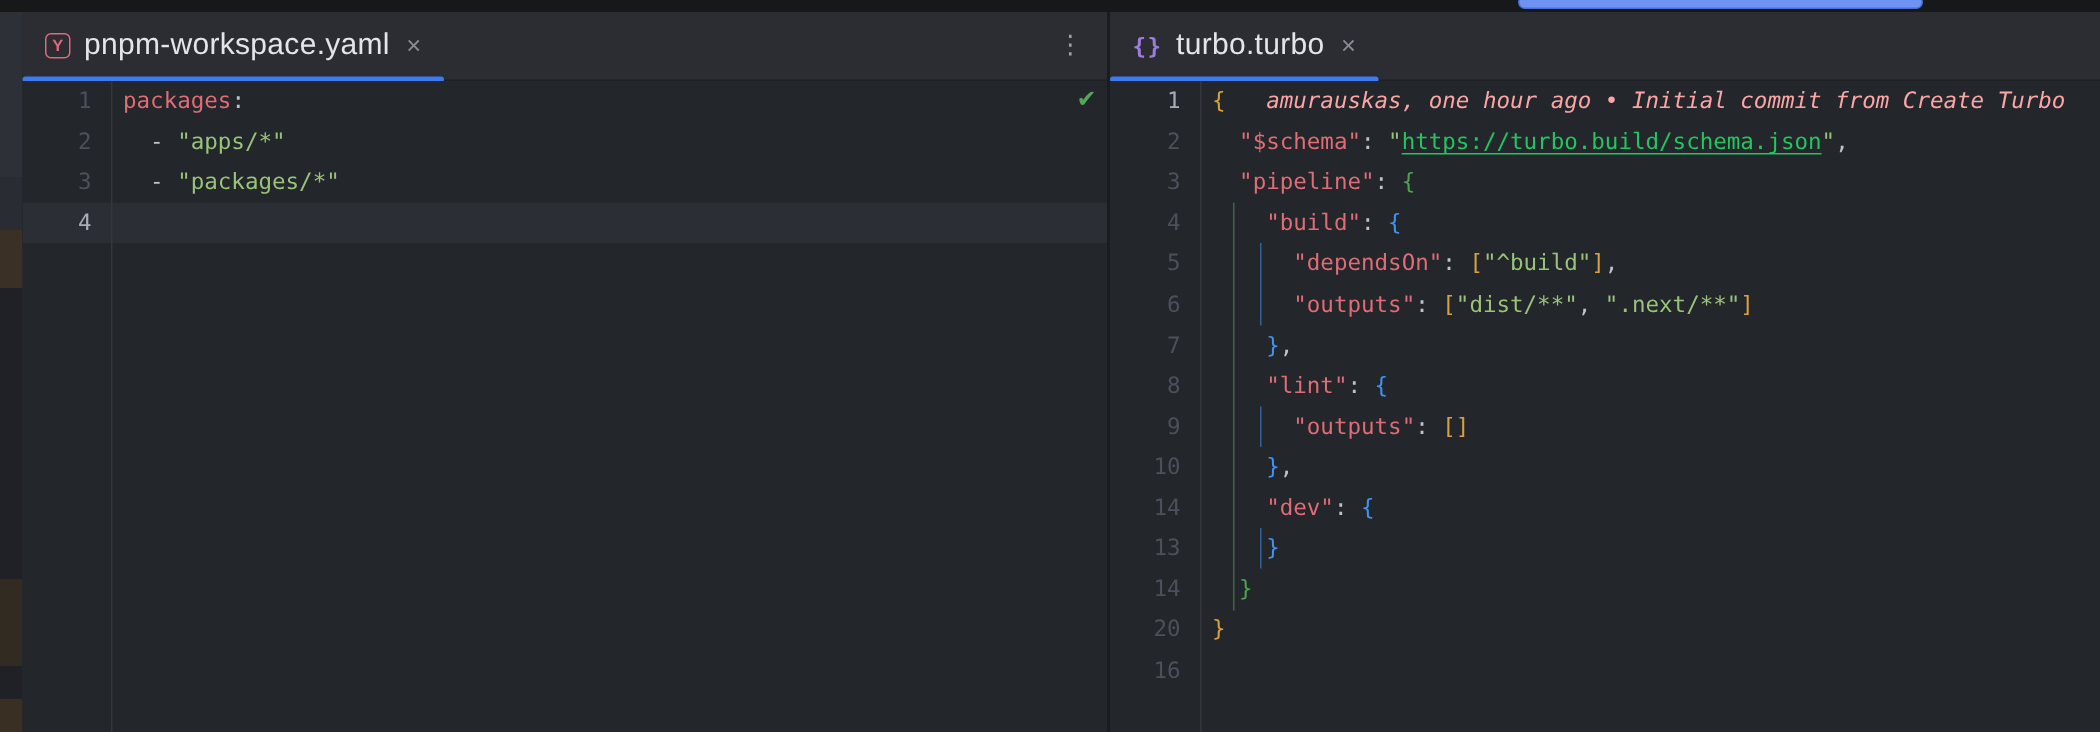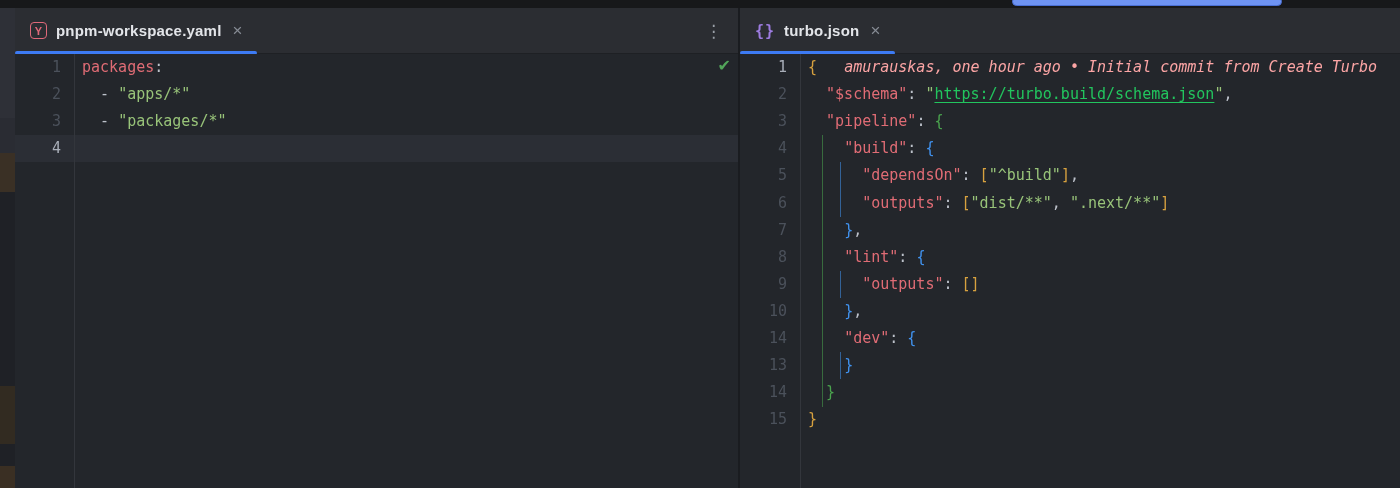--- a/index.html
+++ b/index.html
@@ -32,21 +32,21 @@
     border-bottom:1px solid #1e2024; display:flex; align-items:center;
   }
   .tab {
     position:relative; height:46px; display:flex; align-items:center;
     gap:9px; padding:0 15px; cursor:default;
   }
   .tab.active::after {
     content:""; position:absolute; left:0; right:0; bottom:-1px; height:4px;
     background:#3d7bf4; border-radius:2px;
   }
-  .tab-label { color:#e3e5e9; font-size:15px; letter-spacing:.2px; white-space:nowrap;font-weight:bold; }
+  .tab-label { color:#e3e5e9; font-size:20px; letter-spacing:.2px; white-space:nowrap; }
   .tab-close { color:#878c95; font-size:17px; line-height:1; margin-left:2px; }
   .icon-yaml {
     width:17px; height:17px; border:1.5px solid #e0697a; border-radius:4px;
     color:#e0697a; font-weight:bold; font-size:11px; line-height:14px;
     display:flex; align-items:center; justify-content:center; flex:none;
   }
   .icon-json {
     color:#9d7ce0; font-family:"DejaVu Sans Mono", monospace;
     font-size:15px; font-weight:600; letter-spacing:1px; flex:none;
   }
@@ -128,21 +128,21 @@
             <div class="line current"><span class="ln active">4</span><span class="codetxt"></span></div>
           </div>
         <div class="check-ok">✔</div>
       </div>
     </div>
 
     <div class="pane pane-right">
       <div class="tabbar">
         <div class="tab active">
           <span class="icon-json">{}</span>
-          <span class="tab-label">turbo.json</span>
+          <span class="tab-label">turbo.turbo</span>
           <span class="tab-close">×</span>
         </div>
       </div>
       <div class="editor">
         <div class="gutter-sep"></div>
         <div class="guides" id="right-guides">
             <div class="guide" style="left: calc(2ch - 4px); top: 81.36px; height: 271.2px; background: rgb(74, 164, 78);"></div>
             <div class="guide" style="left: calc(4ch - 4px); top: 108.48px; height: 54.24px; background: rgb(65, 147, 240);"></div>
             <div class="guide" style="left: calc(4ch - 4px); top: 216.96px; height: 27.12px; background: rgb(65, 147, 240);"></div>
             <div class="guide" style="left: calc(4ch - 4px); top: 298.32px; height: 27.12px; background: rgb(65, 147, 240);"></div>
@@ -154,19 +154,20 @@
             <div class="line"><span class="ln">4</span><span class="codetxt"><span class="t-p">    </span><span class="t-key">"build"</span><span class="t-p">: </span><span class="t-b3">{</span></span></div>
             <div class="line"><span class="ln">5</span><span class="codetxt"><span class="t-p">      </span><span class="t-key">"dependsOn"</span><span class="t-p">: </span><span class="t-bk">[</span><span class="t-str">"^build"</span><span class="t-bk">]</span><span class="t-p">,</span></span></div>
             <div class="line"><span class="ln">6</span><span class="codetxt"><span class="t-p">      </span><span class="t-key">"outputs"</span><span class="t-p">: </span><span class="t-bk">[</span><span class="t-str">"dist/**"</span><span class="t-p">, </span><span class="t-str">".next/**"</span><span class="t-bk">]</span></span></div>
             <div class="line"><span class="ln">7</span><span class="codetxt"><span class="t-p">    </span><span class="t-b3">}</span><span class="t-p">,</span></span></div>
             <div class="line"><span class="ln">8</span><span class="codetxt"><span class="t-p">    </span><span class="t-key">"lint"</span><span class="t-p">: </span><span class="t-b3">{</span></span></div>
             <div class="line"><span class="ln">9</span><span class="codetxt"><span class="t-p">      </span><span class="t-key">"outputs"</span><span class="t-p">: </span><span class="t-bk">[]</span></span></div>
             <div class="line"><span class="ln">10</span><span class="codetxt"><span class="t-p">    </span><span class="t-b3">}</span><span class="t-p">,</span></span></div>
             <div class="line"><span class="ln">14</span><span class="codetxt"><span class="t-p">    </span><span class="t-key">"dev"</span><span class="t-p">: </span><span class="t-b3">{</span></span></div>
             <div class="line"><span class="ln">13</span><span class="codetxt"><span class="t-p">    </span><span class="t-b3">}</span></span></div>
             <div class="line"><span class="ln">14</span><span class="codetxt"><span class="t-p">  </span><span class="t-b2">}</span></span></div>
-            <div class="line"><span class="ln">15</span><span class="codetxt"><span class="t-b1">}</span></span></div>
+            <div class="line"><span class="ln">20</span><span class="codetxt"><span class="t-b1">}</span></span></div>
+            <div class="line"><span class="ln">16</span><span class="codetxt"></span></div>
           </div>
       </div>
     </div>
 
   </div>
 </div>
 
 </body></html>

